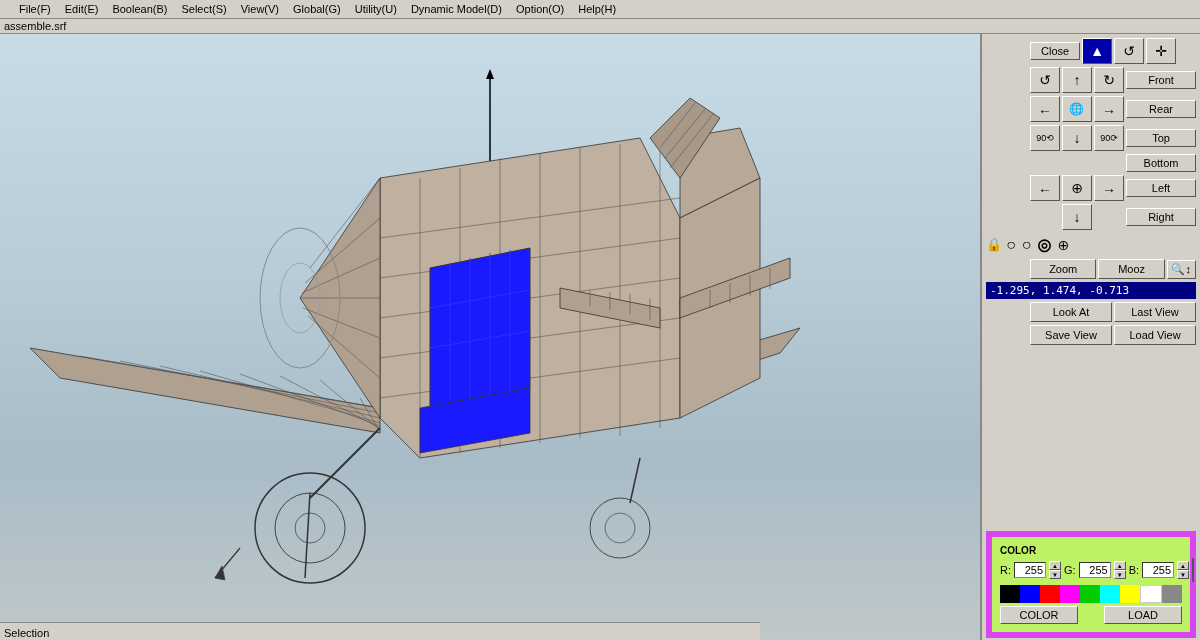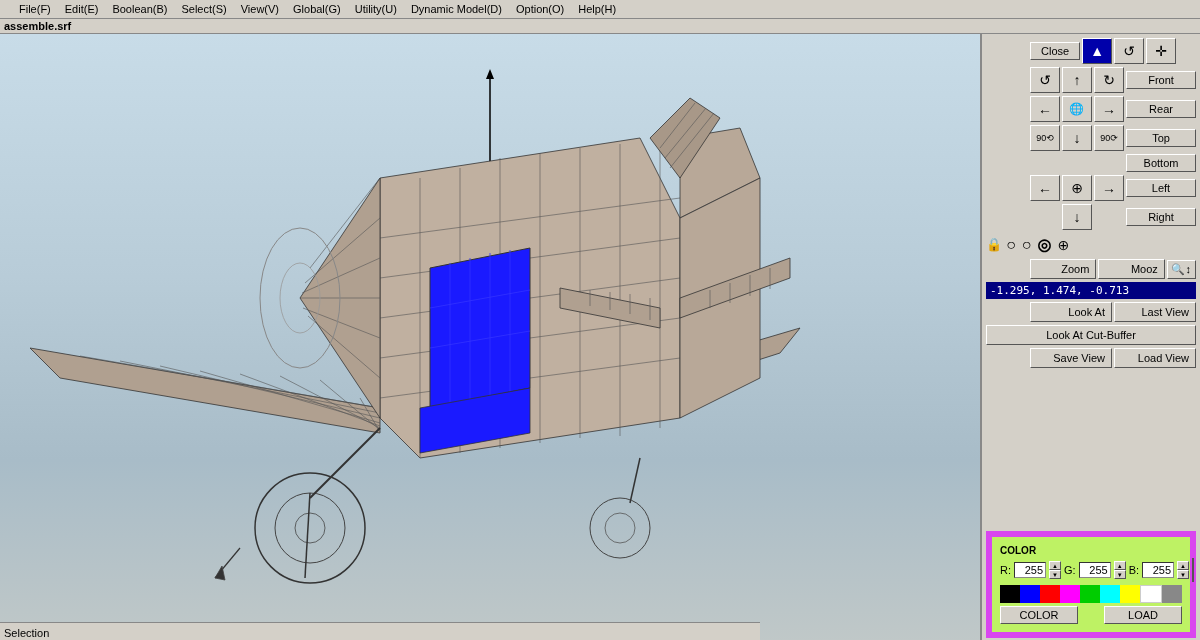--- a/index.html
+++ b/index.html
@@ -25,21 +25,20 @@
       cursor: pointer;
       padding: 1px 3px;
     }
 
     
     #titlebar {
       background: #d4d0c8;
       padding: 1px 4px;
       font-size: 11px;
       border-bottom: 1px solid #888;
-      font-weight: bold;
     }
 
     
     #main {
       display: flex;
       width: 1200px;
       height: 608px;
     }
 
     
@@ -251,21 +250,21 @@
       background: #d4d0c8;
       border: 1px solid #888;
       border-top-color: #fff;
       border-left-color: #fff;
       border-bottom-color: #555;
       border-right-color: #555;
       padding: 3px 6px;
       cursor: pointer;
       font-size: 11px;
       font-family: Arial, sans-serif;
-      text-align: right;
+      text-align: center;
     }
 
     .full-width-btn {
       width: 100%;
       background: #d4d0c8;
       border: 1px solid #888;
       border-top-color: #fff;
       border-left-color: #fff;
       border-bottom-color: #555;
       border-right-color: #555;
@@ -476,21 +475,20 @@
 
     <div id="coords-display">
       <span>-1.295, 1.474, -0.713</span>
     </div>
 
     <div class="panel-row">
       <button class="wide-btn">Look At</button>
       <button class="wide-btn">Last View</button>
     </div>
 
-    <button class="full-width-btn">Look At Cut-Buffer</button>
 
     <div class="panel-row">
       <button class="wide-btn">Save View</button>
       <button class="wide-btn">Load View</button>
     </div>
 
     <div id="color-section">
       <div class="color-title">COLOR</div>
       <div class="color-rgb-row">
 

